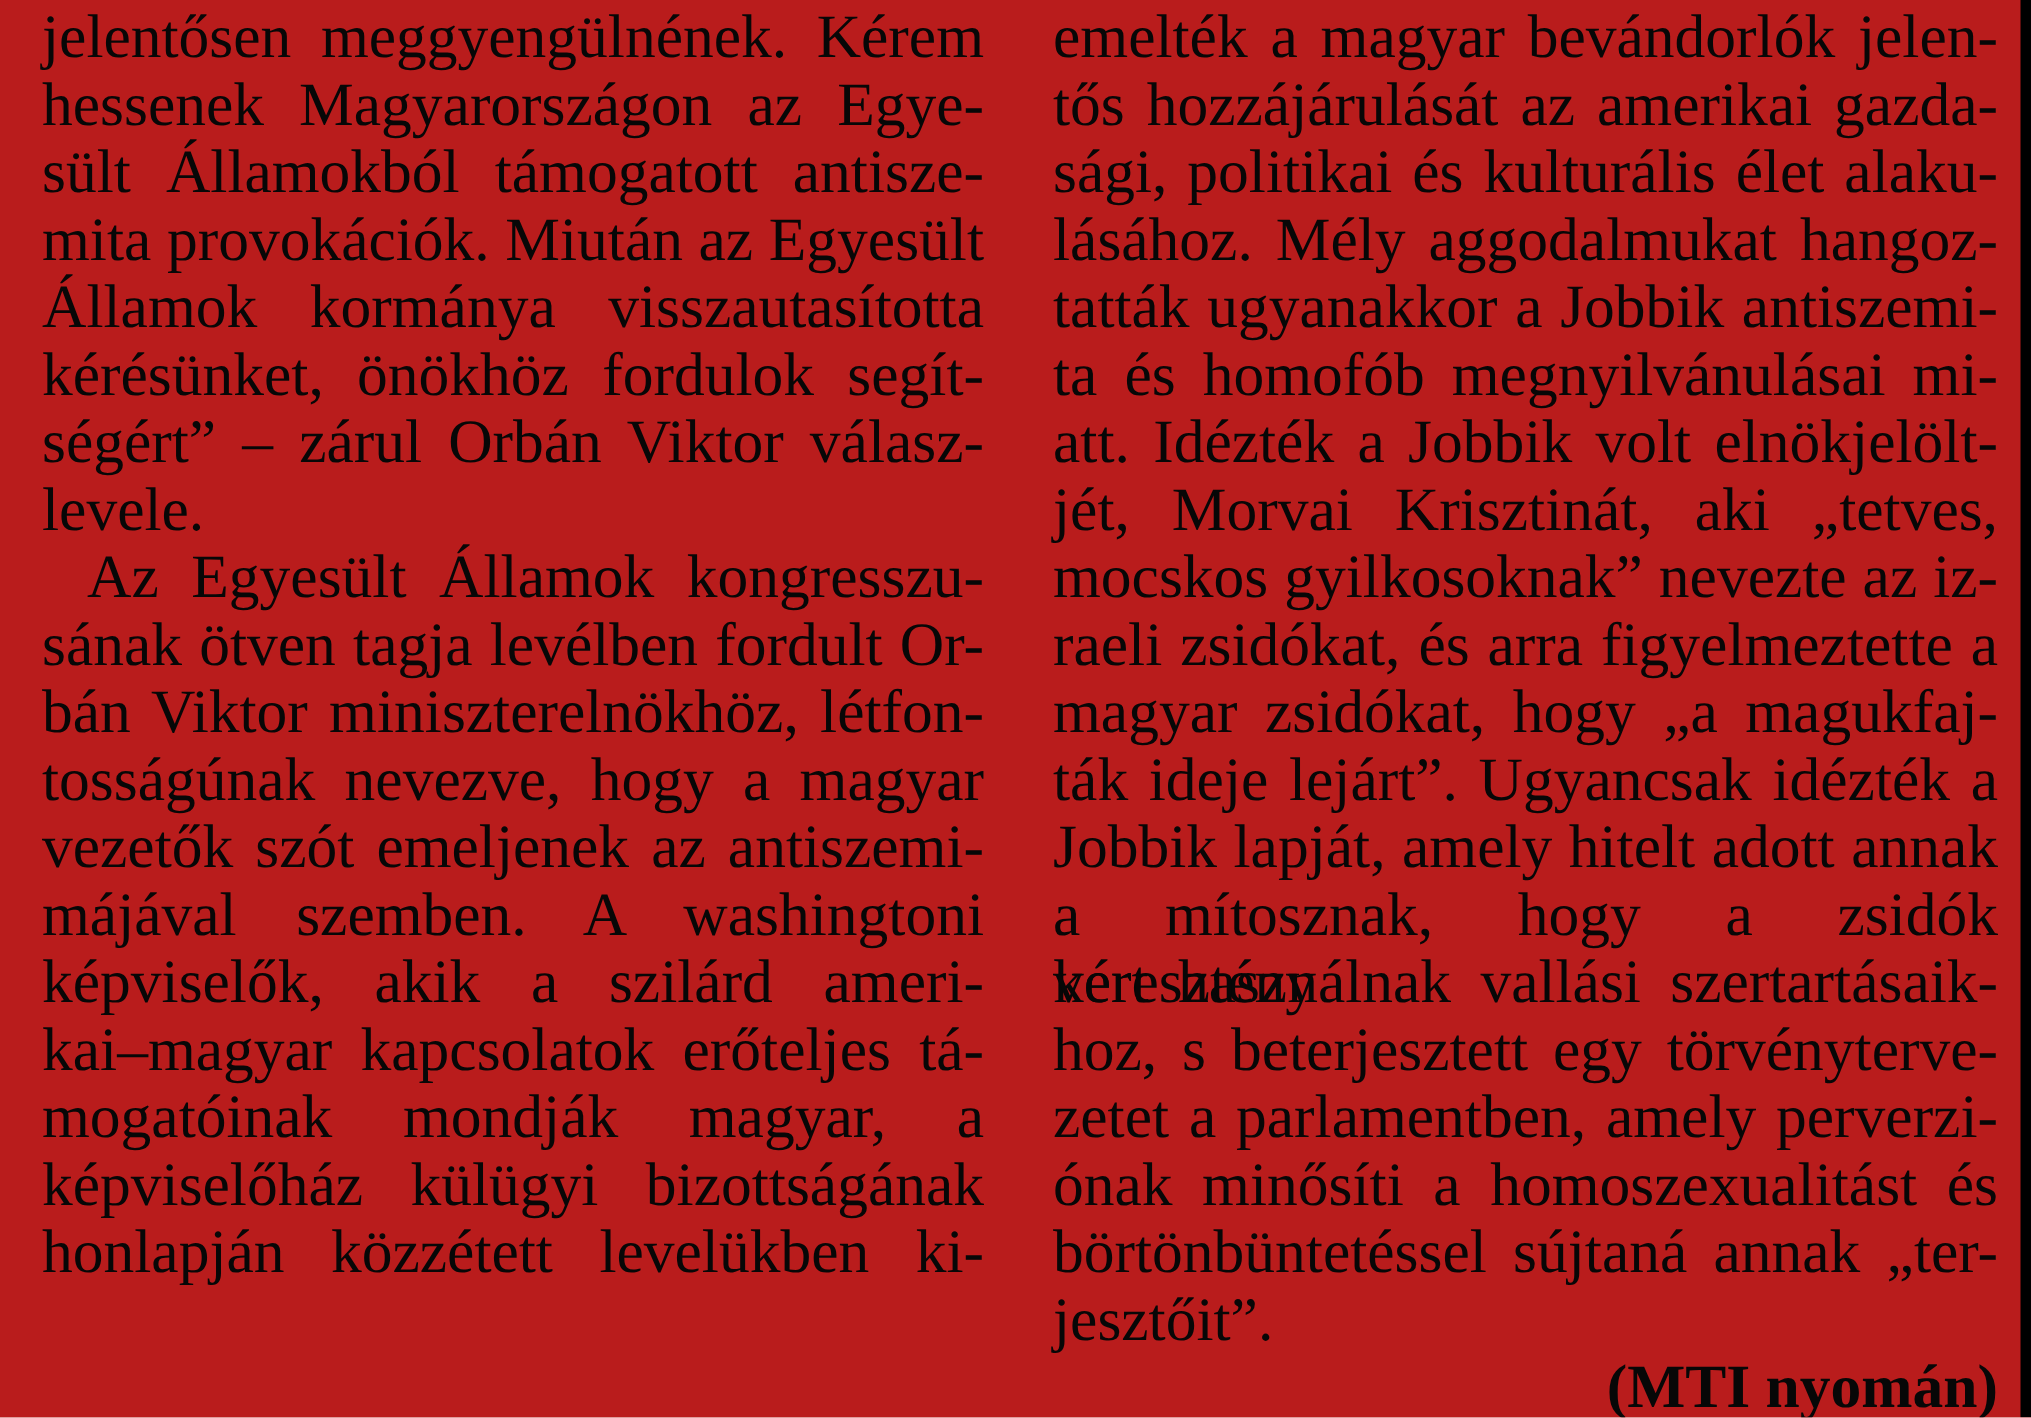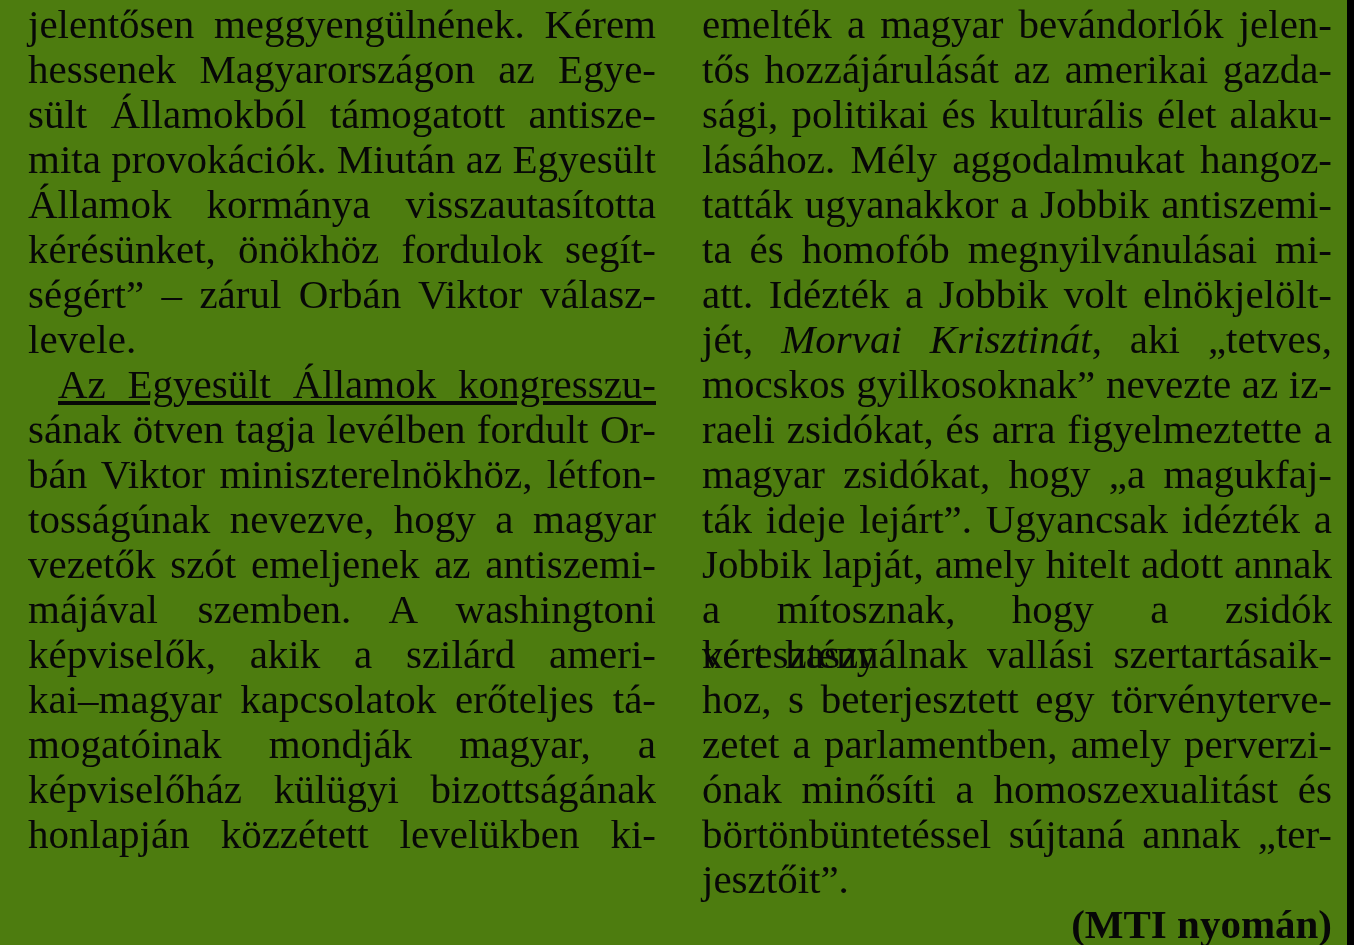--- a/index.html
+++ b/index.html
@@ -35,45 +35,43 @@
     text-align: justify;
     text-align-last: justify;
     white-space: normal;
   }
   .line.noj {
     text-align: right;
     text-align-last: left;
   }
   .line.indent {
     text-indent: 30px;
-    text-decoration: underline;
   }
   .line.right {
     text-align: right;
     text-align-last: right;
   }
   .line.bold {
     font-weight: bold;
   }
   .it {
-    font-style: italic;
   }
   .column-rule {
     position: absolute;
     top: 0;
     right: 0;
     width: 7px;
     height: 945px;
     background: #000000;
   }
 </style>
 </head>
 <body>
 
-<div class="page" style="background: #4d7c0f; color: rgb(7, 7, 7);">
+<div class="page" style="background: #b91c1c; color: rgb(7, 7, 7);">
   <div class="column column-left" id="col-left">
       <div class="line">jelentősen meggyengülnének. Kérem</div>
       <div class="line">hessenek Magyarországon az Egye-</div>
       <div class="line">sült Államokból támogatott antisze-</div>
       <div class="line">mita provokációk. Miután az Egyesült</div>
       <div class="line">Államok kormánya visszautasította</div>
       <div class="line">kérésünket, önökhöz fordulok segít-</div>
       <div class="line">ségért” – zárul Orbán Viktor válasz-</div>
       <div class="line noj">levele.</div>
       <div class="line indent">Az Egyesült Államok kongresszu-</div>

